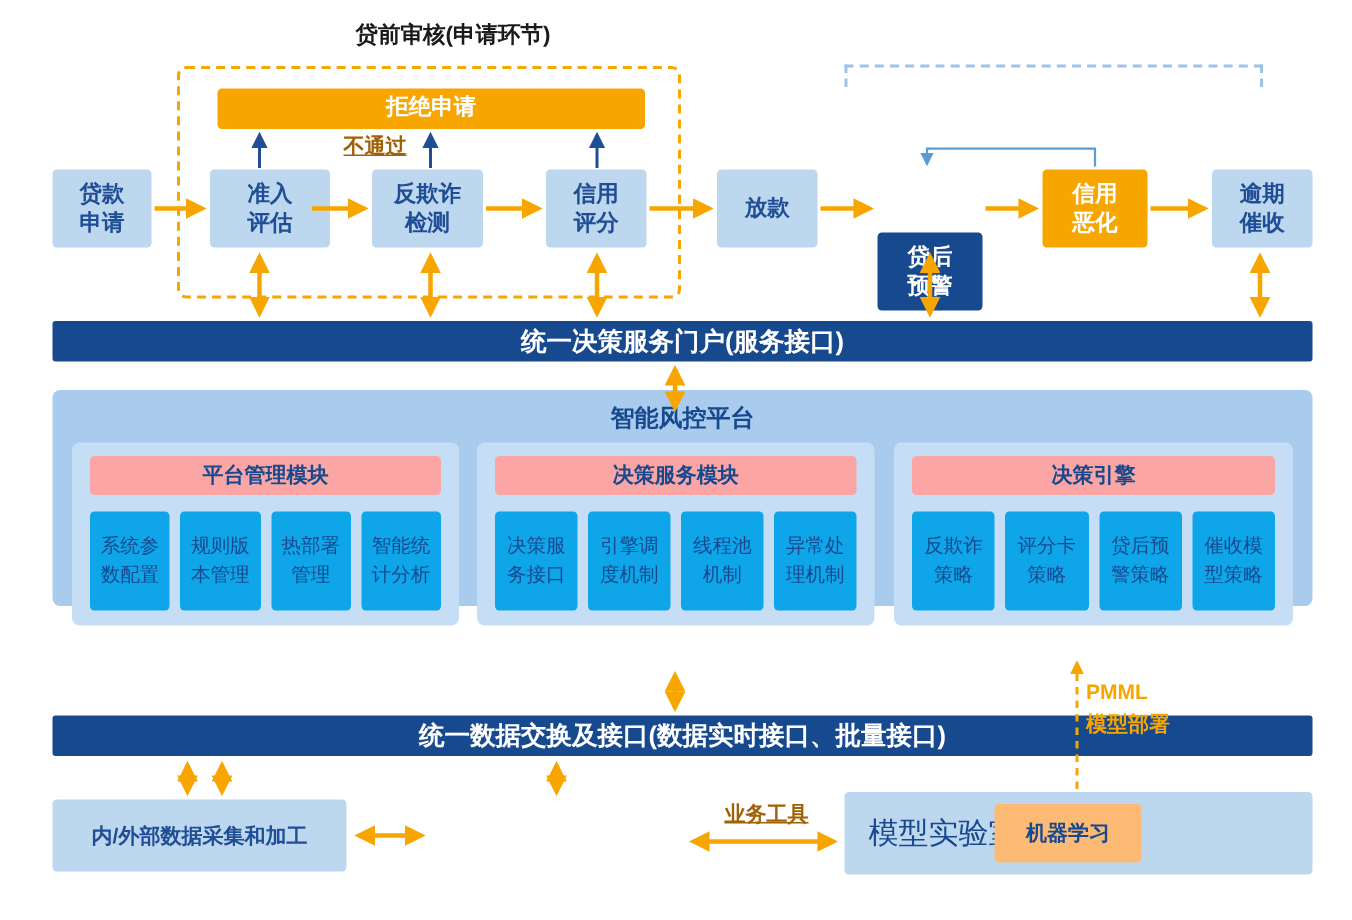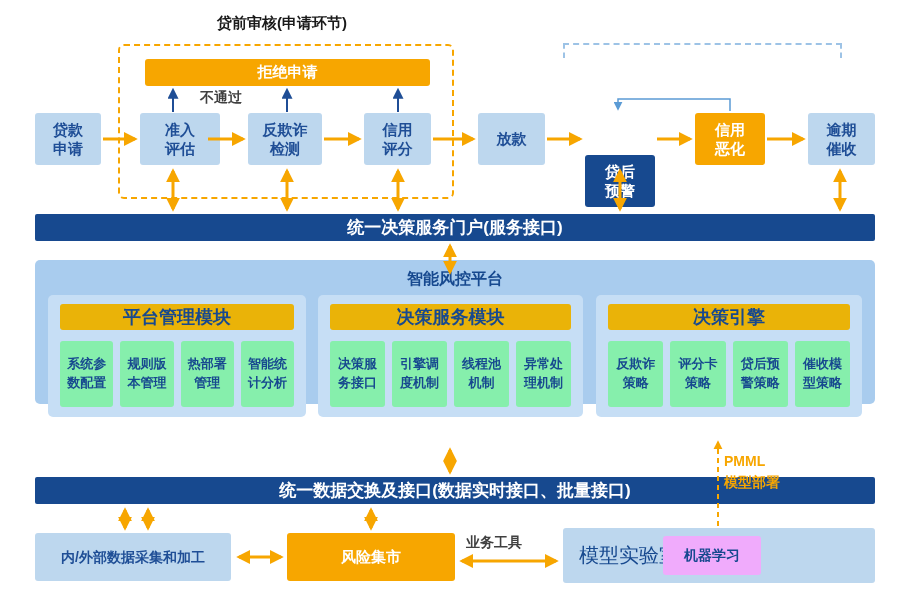--- a/index.html
+++ b/index.html
@@ -17,21 +17,21 @@
   .or { background:#F7A600; color:#ffffff; }
   .bar {
     position:absolute; left:35px; width:840px; height:27px;
     background:#17498F; color:#ffffff; font-weight:bold; font-size:17px;
     display:flex; align-items:center; justify-content:center; border-radius:2px;
   }
   .sec-title {
     position:absolute; text-align:center; font-weight:bold; font-size:15px; color:#1a1a1a;
   }
   .small-label {
-    position:absolute; font-weight:bold; font-size:14px; color:#404040;
+    position:absolute; text-align:center; font-weight:bold; font-size:14px; color:#a16207;text-decoration:underline;
   }
   .dashed-preloan {
     position:absolute; left:118px; top:44px; width:332px; height:151px;
     border:2px dashed #F7A600; border-radius:6px;
   }
   .dashed-postloan {
     position:absolute; left:563px; top:43px; width:275px; height:13px;
     border-top:2px dashed #9DC3E6; border-left:2px dashed #9DC3E6; border-right:2px dashed #9DC3E6;
   }
   .panel {
@@ -41,29 +41,29 @@
   .panel-title {
     position:absolute; top:9px; left:0; width:100%; text-align:center;
     color:#17498F; font-weight:bold; font-size:16px;
   }
   .module {
     position:absolute; top:35px; height:122px; background:#C6DEF5; border-radius:5px;
     box-sizing:border-box; padding:9px 12px 10px 12px;
     display:flex; flex-direction:column;
   }
   .module-header {
-    height:26px; background:#eab308; border-radius:3px; margin-bottom:11px;
+    height:26px; background:#fca5a5; border-radius:3px; margin-bottom:11px;
     display:flex; align-items:center; justify-content:center;
-    color:#17498F; font-weight:bold; font-size:18px;
+    color:#17498F; font-weight:bold; font-size:14px;
   }
   .module-items { display:flex; gap:7px; flex:1; }
   .item {
-    flex:1; background:#86efac; border-radius:3px;
+    flex:1; background:#0ea5e9; border-radius:3px;
     display:flex; align-items:center; justify-content:center; text-align:center;
-    color:#17498F; font-weight:bold; font-size:13px; line-height:1.45; white-space:pre-line;
+    color:#17498F; font-weight:normal; font-size:13px; line-height:1.45; white-space:pre-line;
   }
   .pmml-label {
     position:absolute; left:724px; top:451px; width:90px; z-index:6;
     color:#F7A600; font-weight:bold; font-size:14px; line-height:21px; text-align:left;
   }
   .lab-panel {
     position:absolute; left:563px; top:528px; width:312px; height:55px;
     background:#BDD7EE; border-radius:3px;
   }
   .lab-title {
@@ -75,21 +75,21 @@
     display:flex; align-items:center; justify-content:center;
     color:#17498F; font-weight:bold; font-size:14px;
   }
   #arrows { position:absolute; left:0; top:0; z-index:10; pointer-events:none; }
 </style>
 </head>
 <body>
 
 <div id="canvas">
 
-  <div class="sec-title" style="left:116px;top:14px;width:332px;">贷前审核(申请环节)</div>
+  <div class="sec-title" style="left:136px;top:14px;width:332px;">贷前审核(申请环节)</div>
 
   <div class="dashed-preloan"></div>
   <div class="dashed-postloan"></div>
 
   <div class="box or" style="left:145px;top:59px;width:285px;height:27px;font-family:Liberation Serif, serif;">拒绝申请</div>
 
   <div class="small-label" style="left:200px;top:89px;width:100px;">不通过</div>
 
   <div class="box lb" style="left:35px;top:113px;width:66px;height:52px;">贷款
 申请</div>
@@ -156,26 +156,25 @@
   </div>
 
   <div class="bar" style="top:477px;">统一数据交换及接口(数据实时接口、批量接口)</div>
 
   <div class="pmml-label">
     <span style="display:block;">PMML</span>
     <span style="display:block;">模型部署</span>
   </div>
 
   <div class="box lb" style="left:35px;top:533px;width:196px;height:48px;font-size:14px;">内/外部数据采集和加工</div>
-  <div class="box or" style="left:287px;top:533px;width:168px;height:48px;">风险集市</div>
   <div class="small-label" style="left:466px;top:534px;width:90px;">业务工具</div>
 
   <div class="lab-panel">
     <div class="lab-title">模型实验室</div>
-    <div class="lab-box" style="left:100px;width:98px;background:#f0abfc;">机器学习</div>
+    <div class="lab-box" style="left:100px;width:98px;background:#fdba74;">机器学习</div>
   </div>
 
   <svg id="arrows" width="901" height="613" viewBox="0 0 901 613">
     <defs>
       <marker id="aO" viewBox="0 0 10 10" refX="8" refY="5" markerWidth="4.6" markerHeight="4.6" orient="auto-start-reverse">
         <path d="M0,0 L10,5 L0,10 z" fill="#F7A600"></path>
       </marker>
       <marker id="aB" viewBox="0 0 10 10" refX="8" refY="5" markerWidth="5.5" markerHeight="5.5" orient="auto-start-reverse">
         <path d="M0,0 L10,5 L0,10 z" fill="#1F4E96"></path>
       </marker>

